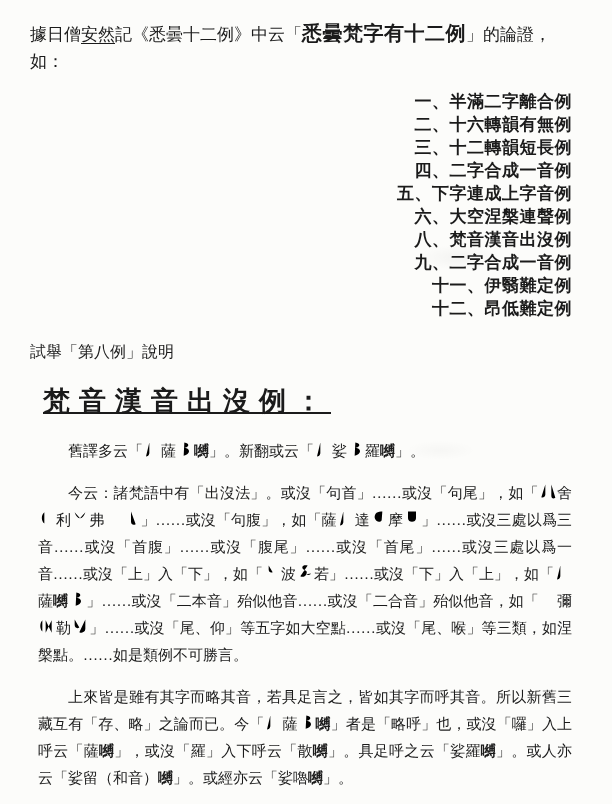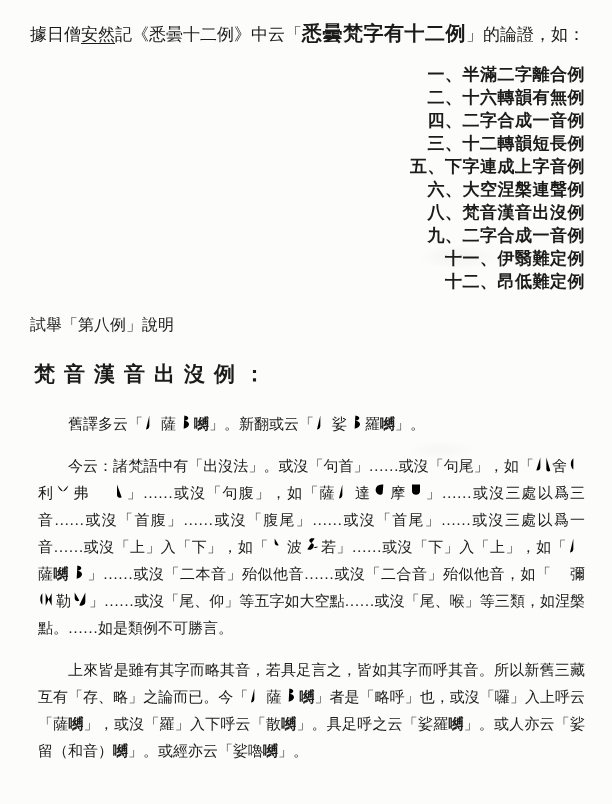--- a/index.html
+++ b/index.html
@@ -6,21 +6,21 @@
   body{
     width:612px;height:804px;overflow:hidden;
     background:#fcfcfa;
     color:#1b1b1b;
     font-family:"Liberation Serif","DejaVu Serif",serif;
     position:relative;
   }
   .page{
     box-sizing:border-box;
     width:612px;height:804px;
-    padding:20px 27px 0 30px;
+    padding:20px 40px 0 30px;
     background:
       radial-gradient(ellipse 60px 18px at 75% 32%, rgba(0,0,0,0.035), transparent 70%),
       radial-gradient(ellipse 50px 14px at 72% 56%, rgba(0,0,0,0.025), transparent 70%);
   }
   .intro{
     margin:0;
     font-size:17px;line-height:27px;
   }
   .intro u{text-decoration:underline;text-underline-offset:3px;}
   .big{font-size:20px;font-weight:bold;letter-spacing:0.5px;}
@@ -28,25 +28,26 @@
   .list-item{
     font-size:17px;font-weight:bold;
     line-height:23px;
     letter-spacing:0.5px;
   }
   .note{
     margin:21px 0 0 0;
     font-size:16px;line-height:22px;
   }
   .title{
-    margin:25px 0 0 4px;
-    font-size:21px;
+    margin:25px 0 0 13px;
+    font-size:27px;
     font-weight:600;
     letter-spacing:9px;
     line-height:26px;
+    text-decoration:underline;
   }
   .para{
     margin:15px 0 0 8px;
     font-size:15px;
     line-height:27px;
     text-align:justify;
     text-indent:2em;
   }
   .para.first{margin-top:24px;}
   .para b{font-weight:bold;}
@@ -110,22 +111,22 @@
   <symbol id="sid-dma" viewBox="0 0 24 28">
       <path d="M3 6 C10 3 12 7 8 10 C5 12 5 13 8 14 C13 16 10 21 4 22 M13 5 H21 M17 5 V26"></path>
     </symbol>
 </svg>
 
 <div class="page">
   <p class="intro">據日僧<u>安然</u>記《悉曇十二例》中云「<b class="big">悉曇梵字有十二例</b>」的論證，如：</p>
   <div class="list">
       <div class="list-item">一、半滿二字離合例</div>
       <div class="list-item">二、十六轉韻有無例</div>
+      <div class="list-item">三、十二轉韻短長例</div>
       <div class="list-item">四、二字合成一音例</div>
-      <div class="list-item">三、十二轉韻短長例</div>
       <div class="list-item">五、下字連成上字音例</div>
       <div class="list-item">六、大空涅槃連聲例</div>
       <div class="list-item">八、梵音漢音出沒例</div>
       <div class="list-item">九、二字合成一音例</div>
       <div class="list-item">十一、伊翳難定例</div>
       <div class="list-item">十二、昂低難定例</div>
     </div>
   <p class="note">試舉「第八例」說明</p>
   <h2 class="title">梵音漢音出沒例：</h2>
   <p class="para first">舊譯多云「<svg class="sid" viewBox="0 0 24 28">

